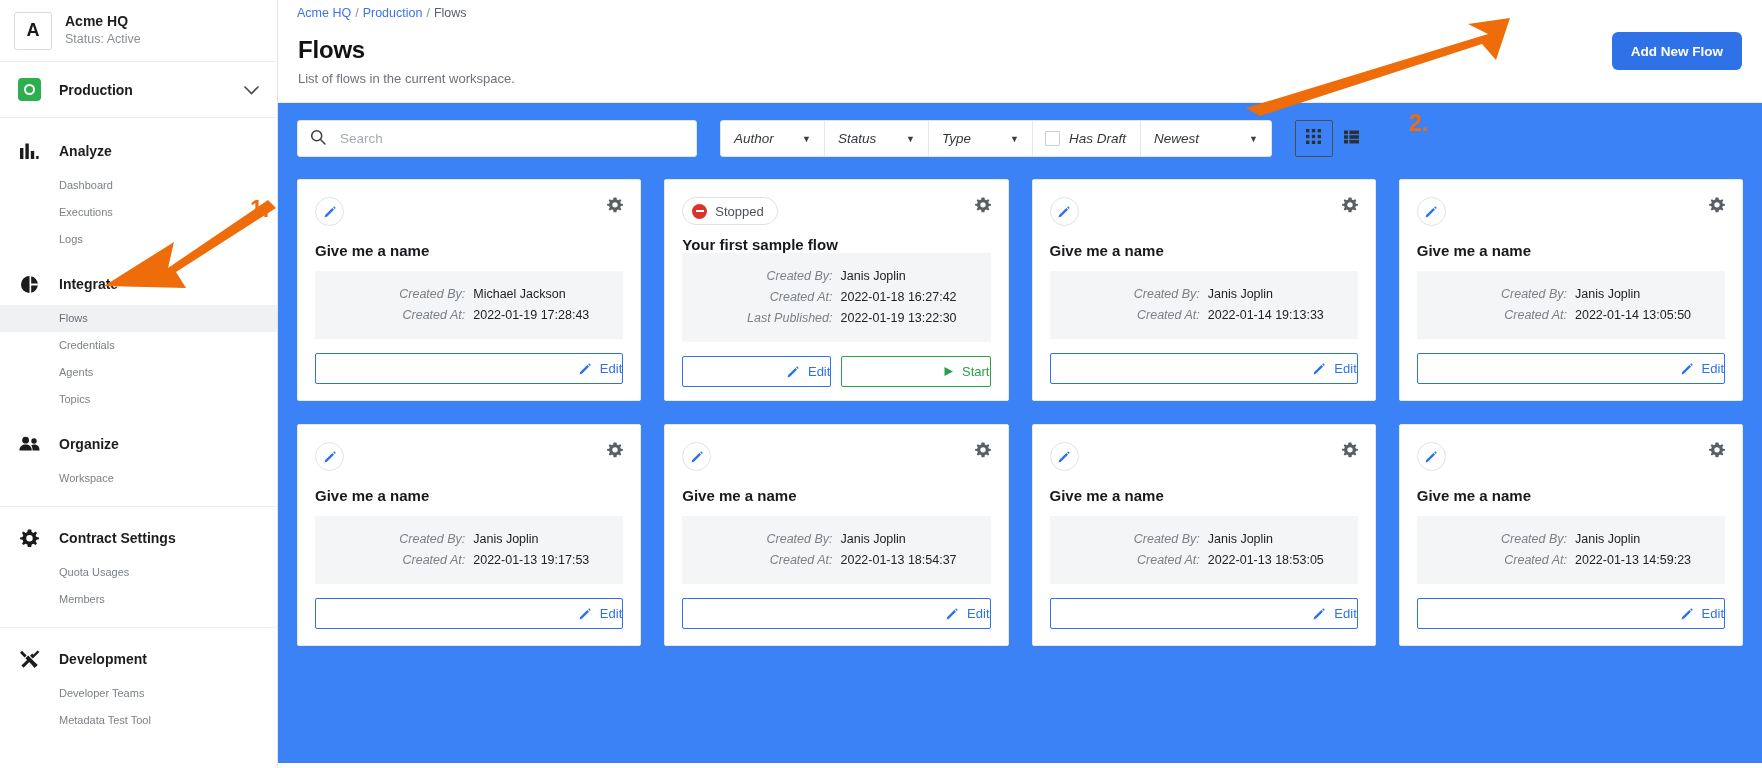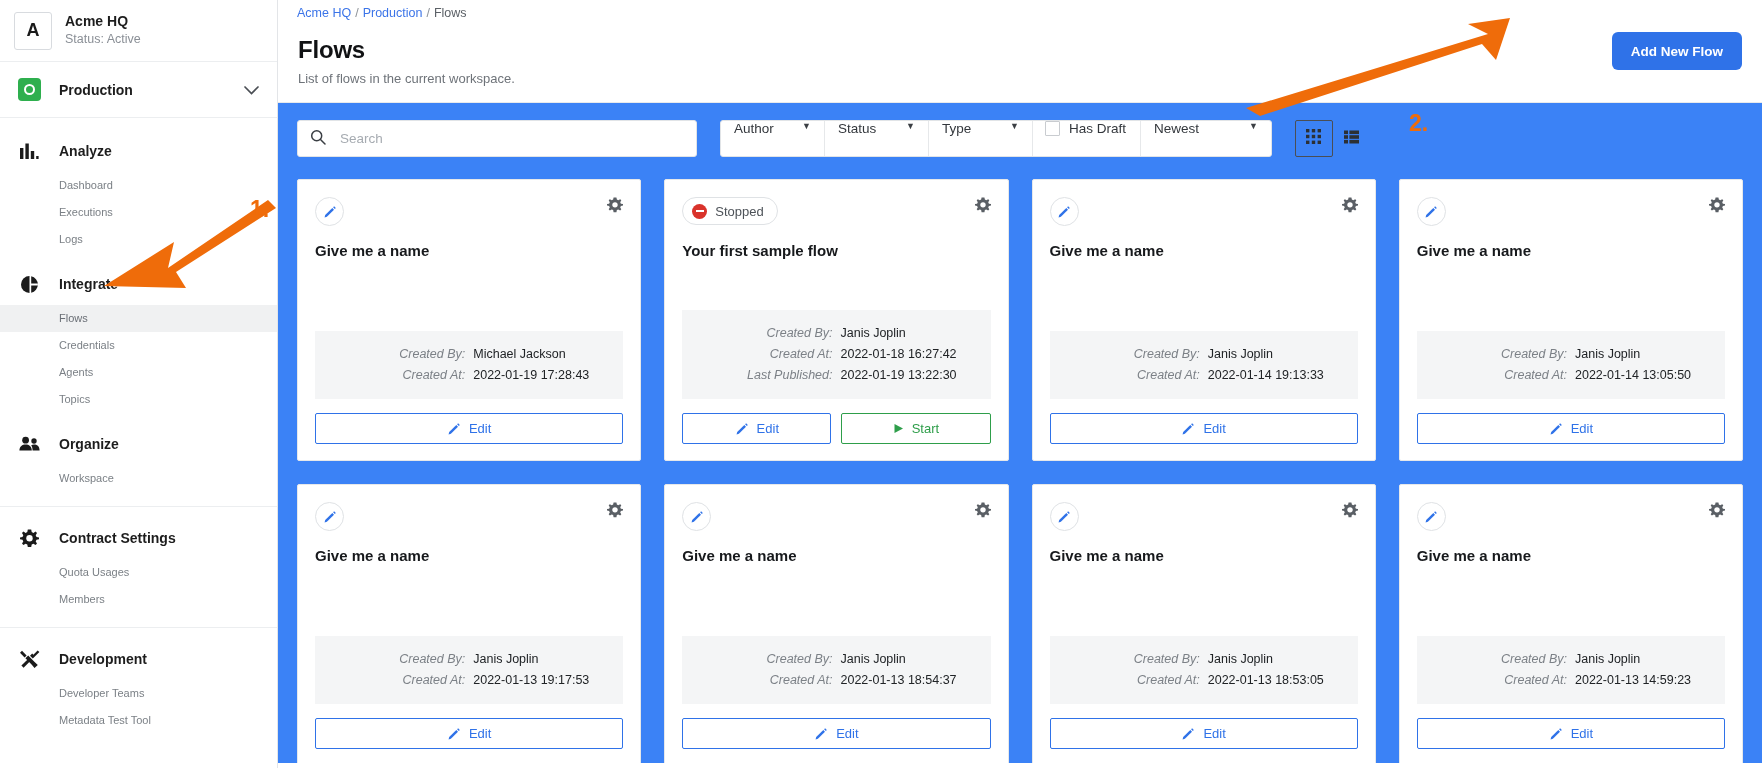--- a/index.html
+++ b/index.html
@@ -127,23 +127,23 @@
     font-family: "Liberation Sans", sans-serif;
     background: transparent;
   }
   .search-input::placeholder { color: #a6abb1; }
 
   .filter-group {
     margin-left: 23px; display: flex; align-items: center;
     background: #fff; border: 1px solid #e1e4e7; border-radius: 3px; height: 37px;
   }
   .filter-cell {
-    display: flex; align-items: flex-start; justify-content: space-between;
+    display: flex; align-items: center; justify-content: space-between;
     height: 100%; padding: 0 13px; font-size: 13.5px; color: #33373c;
-    border-right: 1px solid #e6e8ea; cursor: pointer; min-width: 104px;
+    border-right: 1px solid #e6e8ea; cursor: pointer; min-width: 104px; font-style: italic;
   }
   .filter-cell:last-child { border-right: none; gap: 34px; }
   .filter-cell .caret { margin-left: 16px; color: #3b3f44; font-size: 9px; }
   .filter-cell.check { min-width: auto; padding: 0 14px 0 12px; }
   .chkbox {
     width: 15px; height: 15px; border: 1px solid #c9ccd0; background: #fff;
     margin-right: 9px; flex: none; border-radius: 1px;
   }
 
   .view-toggle { margin-left: 23px; display: flex; align-items: center; }
@@ -159,21 +159,21 @@
     grid-template-columns: repeat(4, 1fr);
     gap: 23px;
     margin-top: 22px;
   }
   .card {
     background: #ffffff;
     border: 1px solid #e6e8ea;
     border-radius: 2px;
     padding: 17px 17px 16px 17px;
     display: flex; flex-direction: column;
-    height: 282px;
+    height: 222px;
     position: relative;
   }
   .card-top { display: flex; align-items: flex-start; justify-content: space-between; height: 34px; }
   .pencil-circle {
     width: 29px; height: 29px; border-radius: 50%;
     border: 1px solid #dfe2e5;
     display: flex; align-items: center; justify-content: center;
     flex: none;
   }
   .status-pill {
@@ -194,21 +194,21 @@
   .card-spacer { flex: 1; }
 
   .meta-box { background: #f4f5f6; padding: 13px 16px 13px 0; }
   .meta-row { display: flex; justify-content: flex-end; font-size: 12.5px; line-height: 21px; }
   .meta-label { color: #7c8187; text-align: right; font-style: italic; }
   .meta-value { color: #202326; margin-left: 8px; min-width: 134px; text-align: left; }
 
   .card-actions { display: flex; gap: 10px; margin-top: 14px; }
   .act-btn {
     flex: 1; height: 31px; border-radius: 2px;
-    display: flex; align-items: center; justify-content: center;
+    display: flex; align-items: center; justify-content: flex-end;
     font-size: 13px; cursor: pointer; background: #fff;
     font-family: "Liberation Sans", sans-serif;
   }
   .act-edit { border: 1px solid #2f72e8; color: #2f72e8; }
   .act-start { border: 1px solid #2e9e4a; color: #2e9e4a; }
   .act-btn .glyph { margin-right: 8px; display: inline-flex; }
 
   
   .anno { position: absolute; pointer-events: none; }
   .anno-num {

